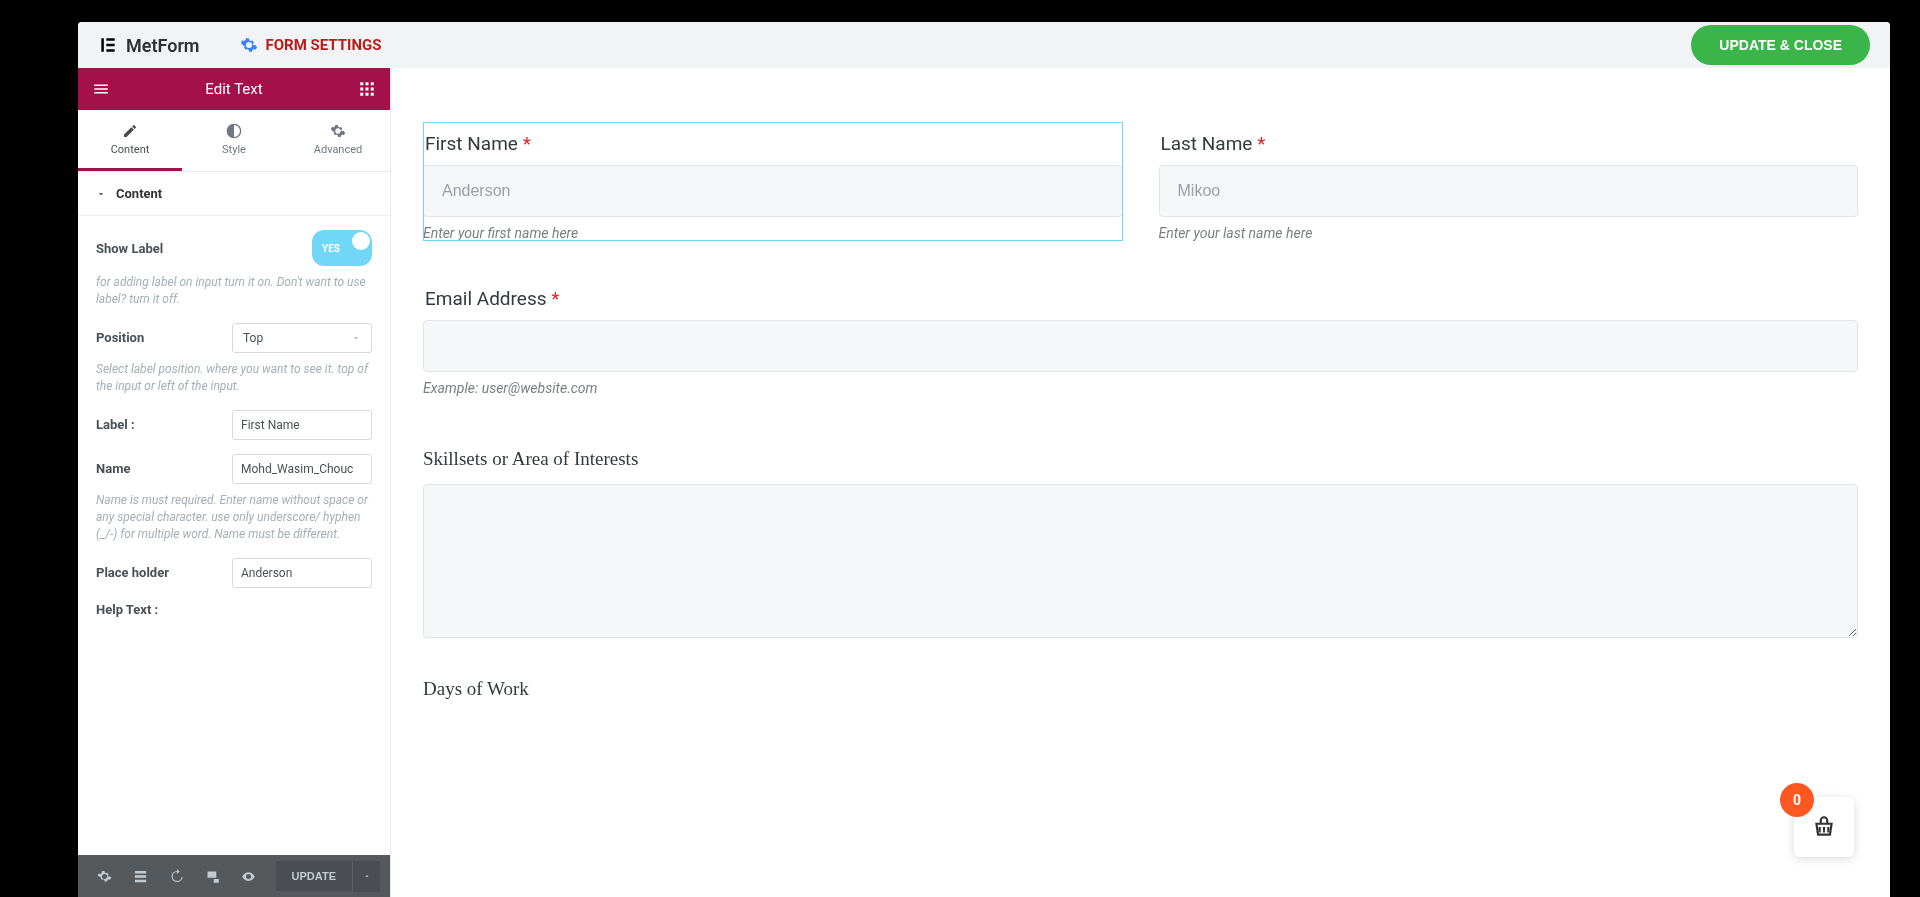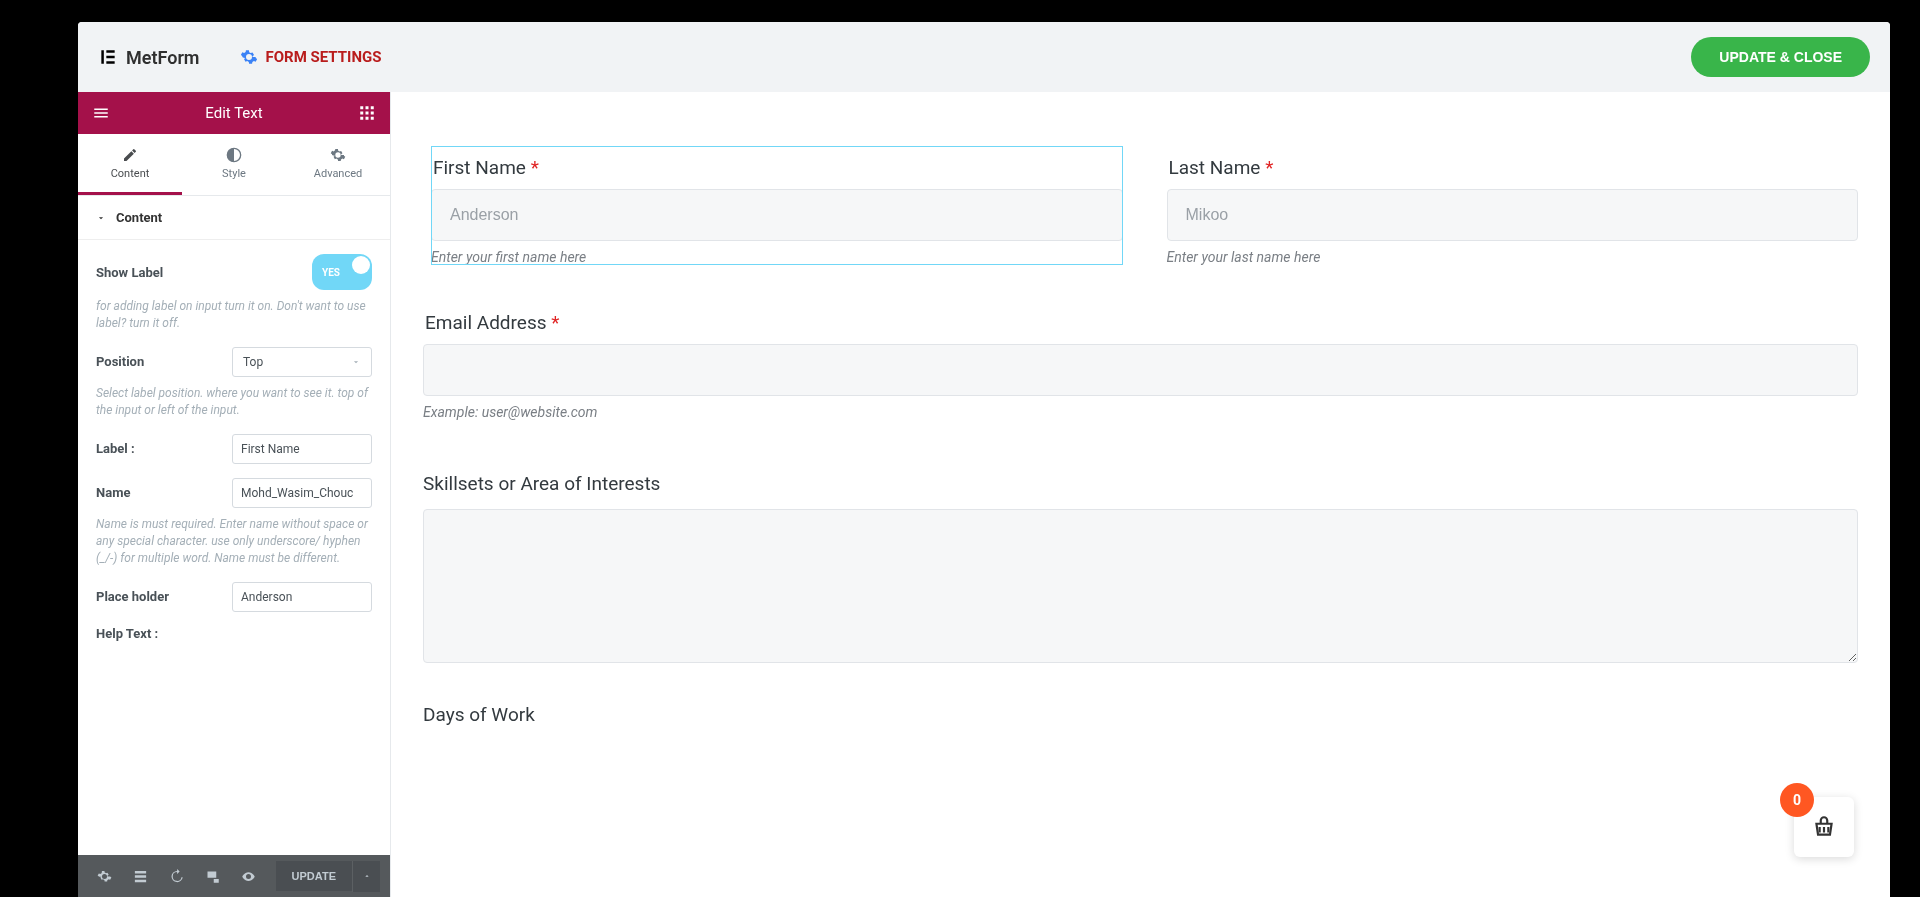--- a/index.html
+++ b/index.html
@@ -23,21 +23,21 @@
   right: 30px;
   bottom: 0;
   background: #fff;
   border-radius: 4px 4px 0 0;
   overflow: hidden;
   display: flex;
   flex-direction: column;
   box-shadow: 0 0 30px rgba(0,0,0,0.5);
 }
 .modal-header {
-  height: 70px;
+  height: 46px;
   background: #f1f3f5;
   display: flex;
   align-items: center;
   padding: 4px 20px;
 }
 .brand {
   display: flex;
   align-items: center;
   gap: 8px;
   font-size: 18px;
@@ -259,21 +259,21 @@
   cursor: pointer;
   border: 1px solid #e6e9ec;
   border-left: none;
 }
 .collapse-handle svg { width: 8px; height: 8px; fill: #6d7882; }
 .form-row2 {
   display: flex;
   gap: 36px;
   margin-bottom: 36px;
 }
-.form-col { flex: 1; margin-left: 8px; }
+.form-col { flex: 1; }
 .form-col.selected { outline: 1px solid #71d7f7; outline-offset: -1px; padding: 0; }
 .f-label {
   font-size: 19px;
   color: #333a3f;
   margin-bottom: 10px;
   padding: 10px 0 0 2px;
 }
 .form-col.selected .f-label { padding-left: 2px; }
 .req { color: #e02424; }
 .f-input {
@@ -300,20 +300,21 @@
 .f-help {
   font-size: 14px;
   font-style: italic;
   color: #7a7f85;
   margin-top: 8px;
 }
 .section-title {
   font-size: 19px;
   color: #333a3f;
   margin-bottom: 14px;
+  font-family: Liberation Serif, serif;
 }
 .cart-fab {
   position: absolute;
   right: 36px;
   bottom: 40px;
   width: 60px; height: 60px;
   background: #fff;
   border-radius: 6px;
   box-shadow: 0 2px 10px rgba(0,0,0,0.15);
   display: flex;

